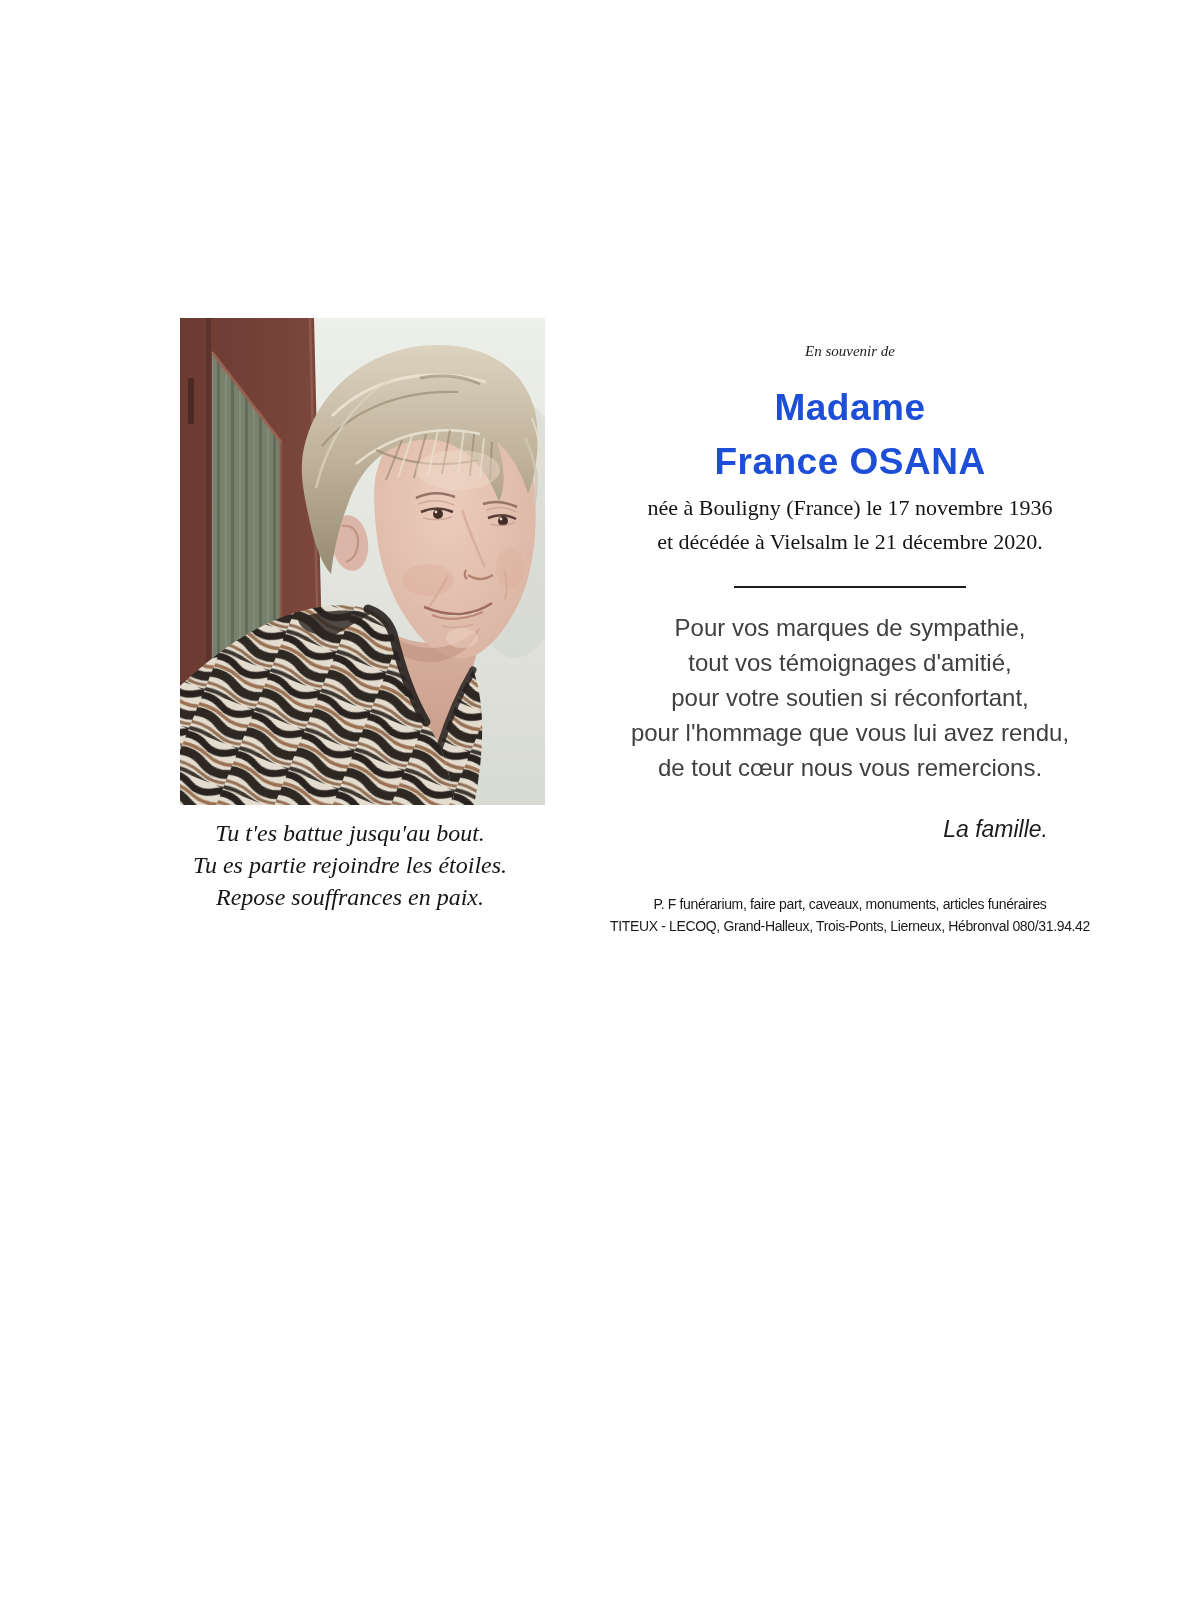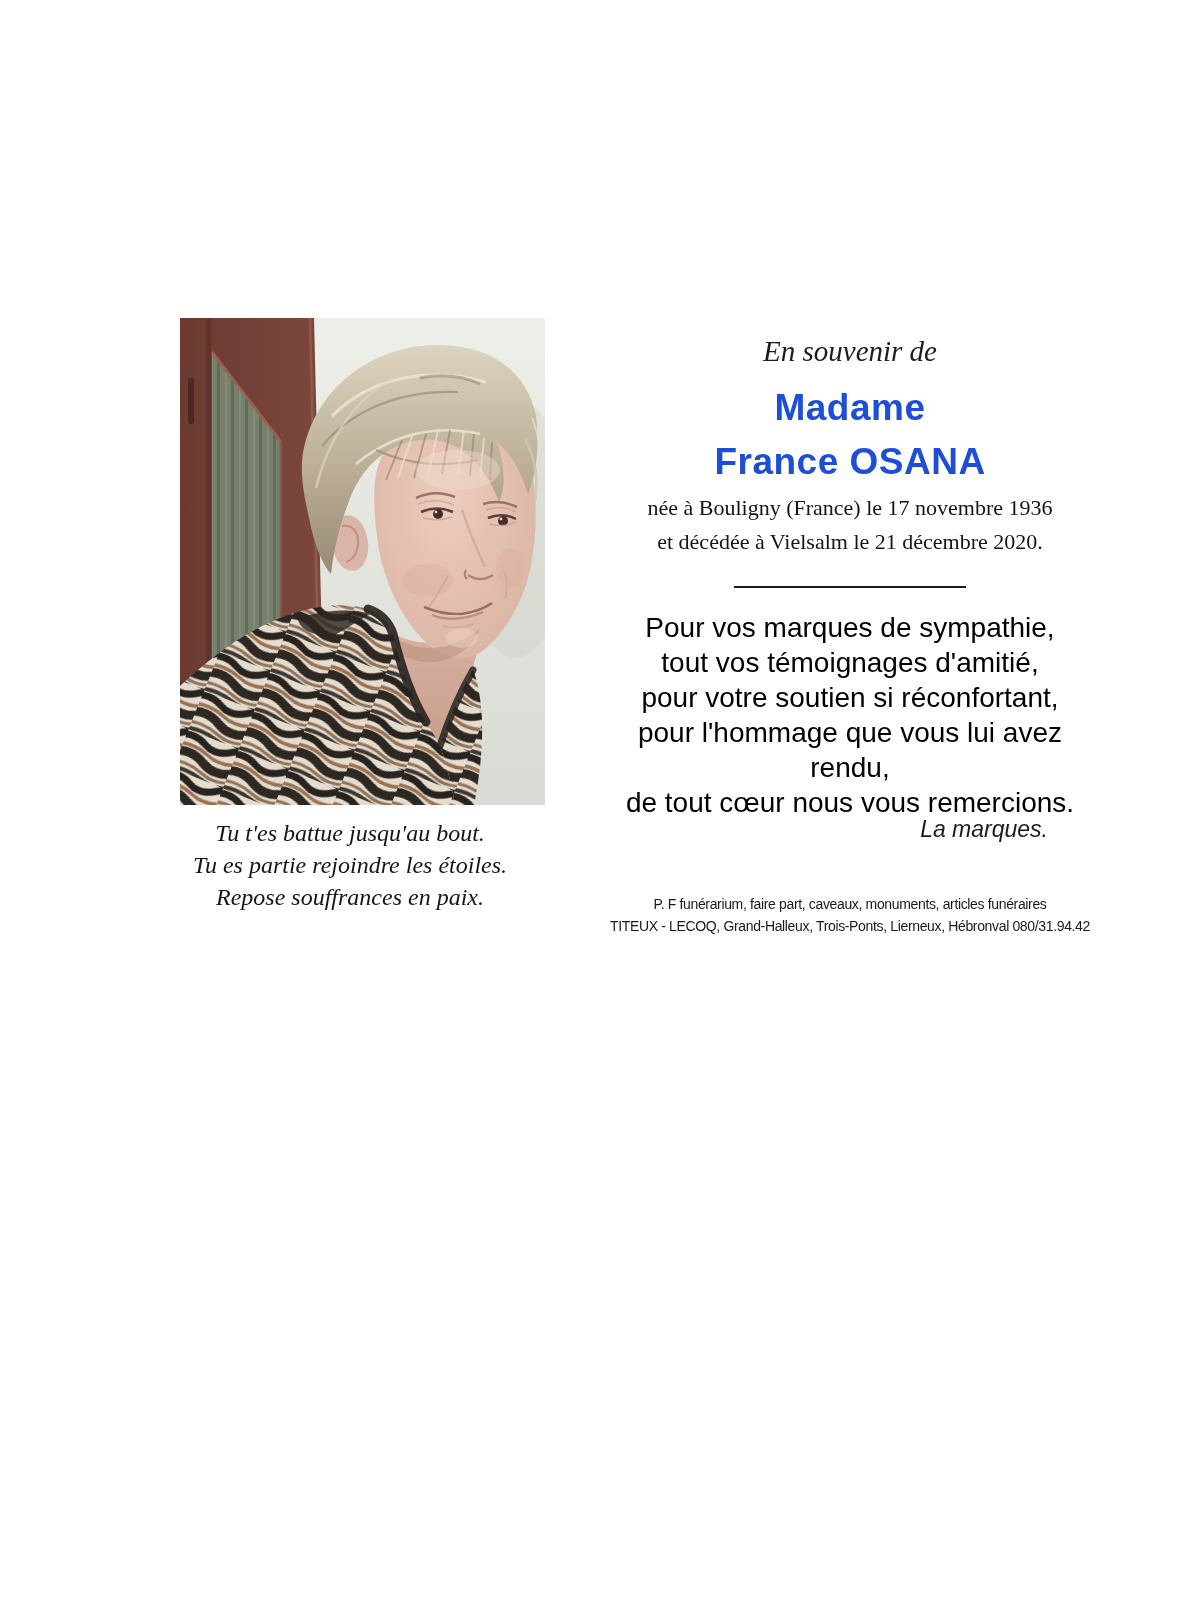--- a/index.html
+++ b/index.html
@@ -32,21 +32,21 @@
     font-size:24px;line-height:32px;
     color:#161616;
   }
 
   
   .col{left:620px;width:460px;text-align:center;}
   .in-memory{
     top:337px;
     font-family:"Liberation Serif",serif;
     font-style:italic;
-    font-size:29px;line-height:28px;
+    font-size:15px;line-height:28px;
   }
   .big-name{
     font-weight:bold;
     font-size:37px;line-height:44px;
     letter-spacing:0.5px;
     color:#1d4ed8;
   }
   .title-line{top:386px;}
   .name-line{top:440px;}
   .dates{
@@ -54,22 +54,22 @@
     font-family:"Liberation Serif",serif;
     font-size:22px;line-height:34px;
     color:#141414;
   }
   .rule{
     left:734px;top:586px;width:232px;height:2px;
     background:var(--rule);
   }
   .thanks{
     top:610px;
-    font-size:28px;line-height:35px;
-    color:#000000;
+    font-size:24px;line-height:35px;
+    color:#404040;
   }
   .famille{
     left:620px;top:815px;width:428px;
     text-align:right;
     font-style:italic;
     font-size:23px;line-height:28px;
     color:#1b1b1b;
   }
   .funeral{
     left:590px;top:893px;width:520px;
@@ -211,20 +211,20 @@
   <div class="abs rule"></div>
 
   <div class="abs col thanks">
     <div>Pour vos marques de sympathie,</div>
     <div>tout vos témoignages d'amitié,</div>
     <div>pour votre soutien si réconfortant,</div>
     <div>pour l'hommage que vous lui avez rendu,</div>
     <div>de tout cœur nous vous remercions.</div>
   </div>
 
-  <div class="abs famille">La marques.</div>
+  <div class="abs famille">La famille.</div>
 
   <div class="abs funeral">
     <div>P. F  funérarium, faire part, caveaux, monuments, articles funéraires</div>
     <div>TITEUX - LECOQ, Grand-Halleux,  Trois-Ponts, Lierneux, Hébronval 080/31.94.42</div>
   </div>
 
 </div>
 
 </body></html>

